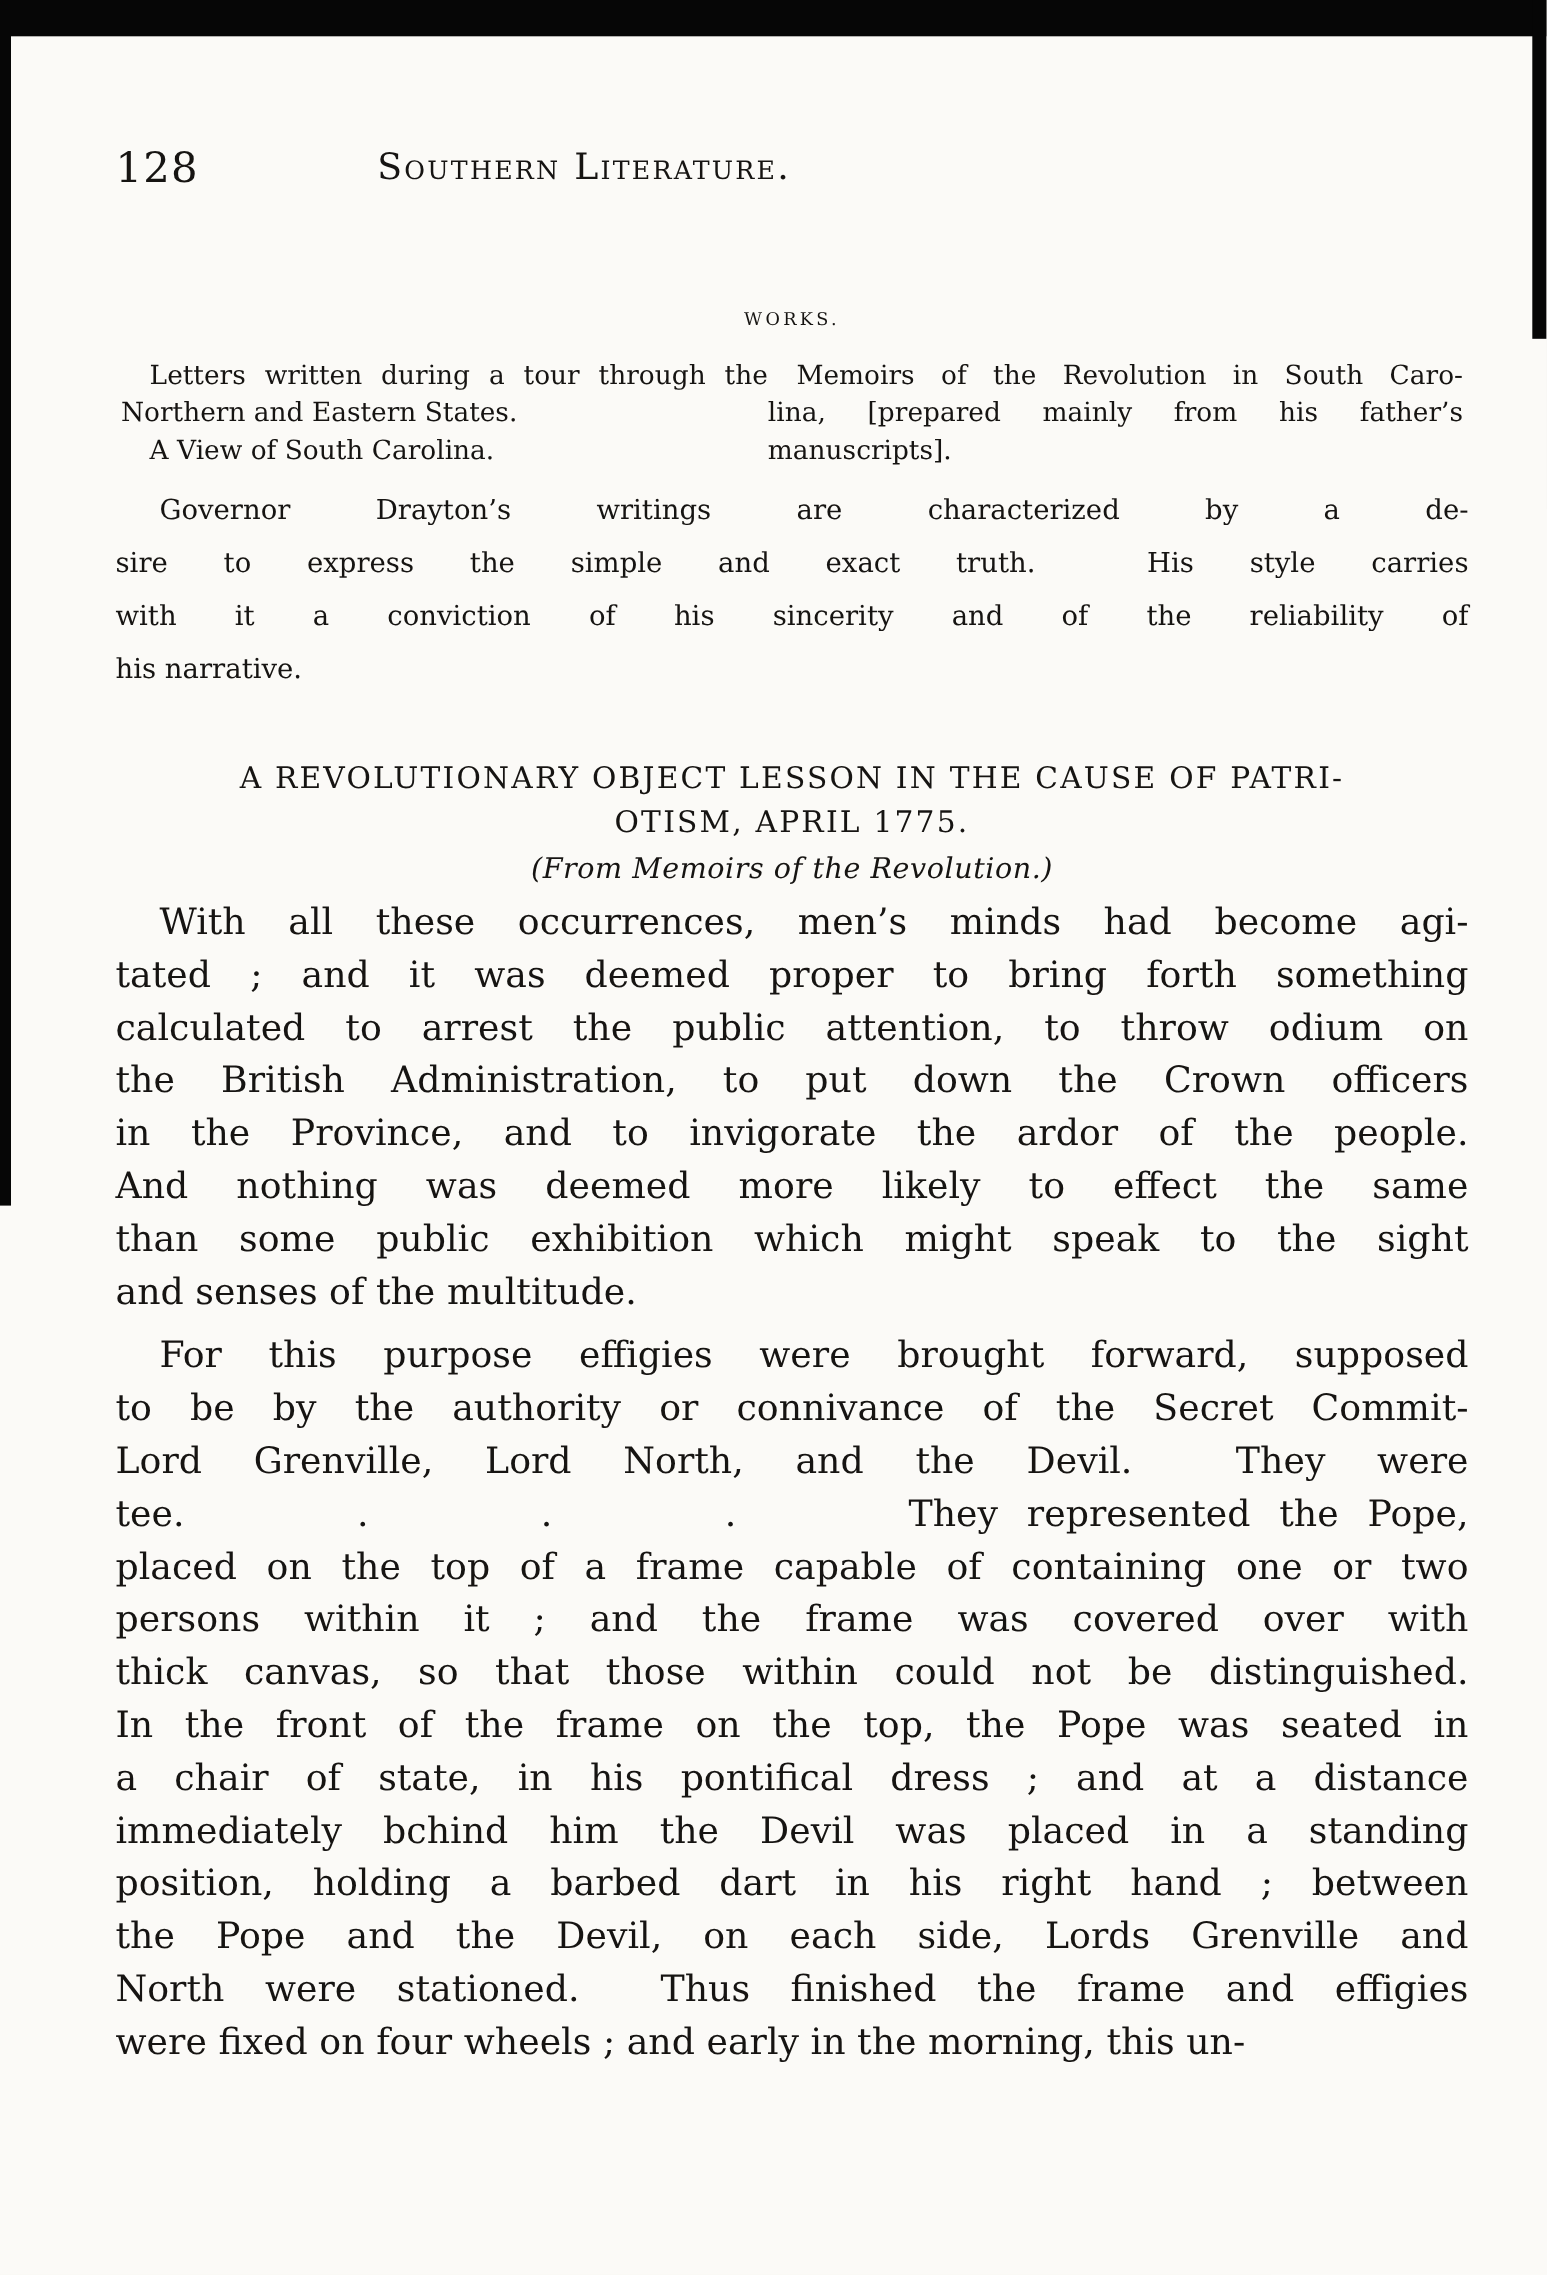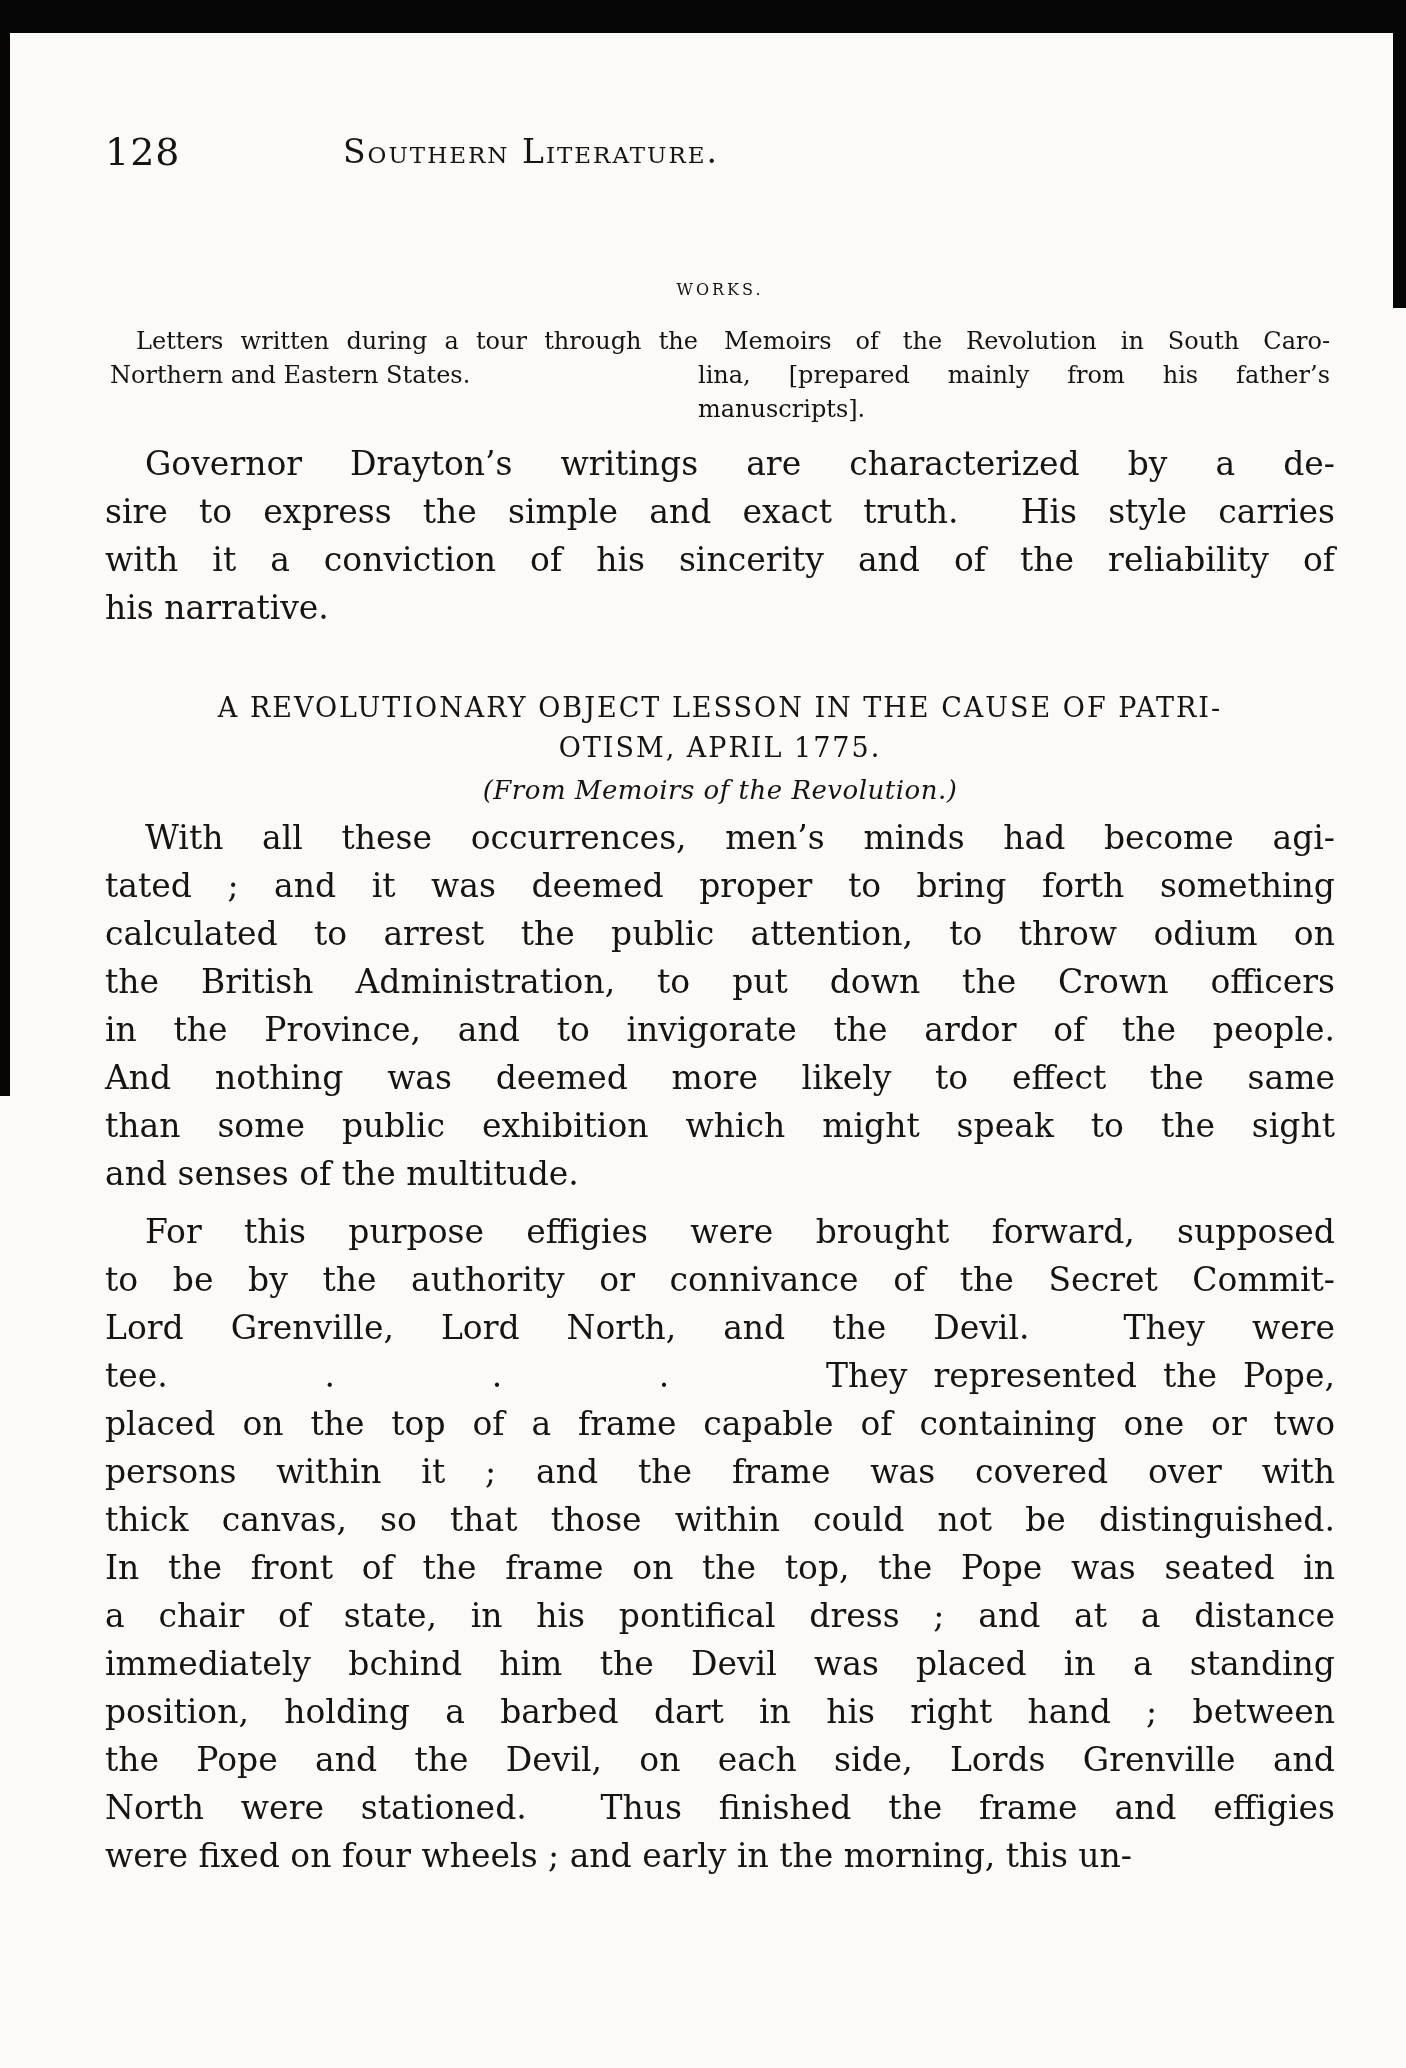--- a/index.html
+++ b/index.html
@@ -40,21 +40,21 @@
     font-size: 24px; line-height: 34px;
   }
   .wcol-left  { width: 588px; }
   .wcol-right { width: 632px; }
 
   .tline { text-align: justify; text-align-last: justify; }
   .para .tline:last-child, .wpara .tline:last-child { text-align-last: left; }
 
   .intro-para {
     position: absolute; top: 440px; left: 0; width: 100%;
-    font-size: 33px; line-height: 48px;
+    font-size: 25px; line-height: 48px;
   }
   .section-head { position: absolute; top: 688px; left: 0; width: 100%; text-align: center; }
   .sh-lines .tline {
     text-align: center; text-align-last: center;
     font-size: 27px; letter-spacing: 2px; line-height: 40px;
   }
   .sh-source { font-size: 26px; font-style: italic; margin-top: 7px; letter-spacing: 0.5px; }
 
   .body-para-1 {
     position: absolute; top: 814px; left: 0; width: 100%;
@@ -80,20 +80,23 @@
       <span class="runhead">Southern Literature.</span>
     </div>
 
     <div class="works-title">WORKS.</div>
 
     <div class="works-cols">
       <div class="wcol-left">
         <div class="wpara">
             <div class="tline" style="text-indent: 26px;">Letters written during a tour through the</div>
             <div class="tline">Northern and Eastern States.</div>
+          </div>
+        <div class="wpara">
+            <div class="tline" style="text-indent: 26px;">A View of South Carolina.</div>
           </div>
       </div>
       <div class="wcol-right">
         <div class="wpara">
             <div class="tline" style="text-indent: 26px;">Memoirs of the Revolution in South Caro-</div>
             <div class="tline">lina, [prepared mainly from his father’s</div>
             <div class="tline">manuscripts].</div>
           </div>
       </div>
     </div>

